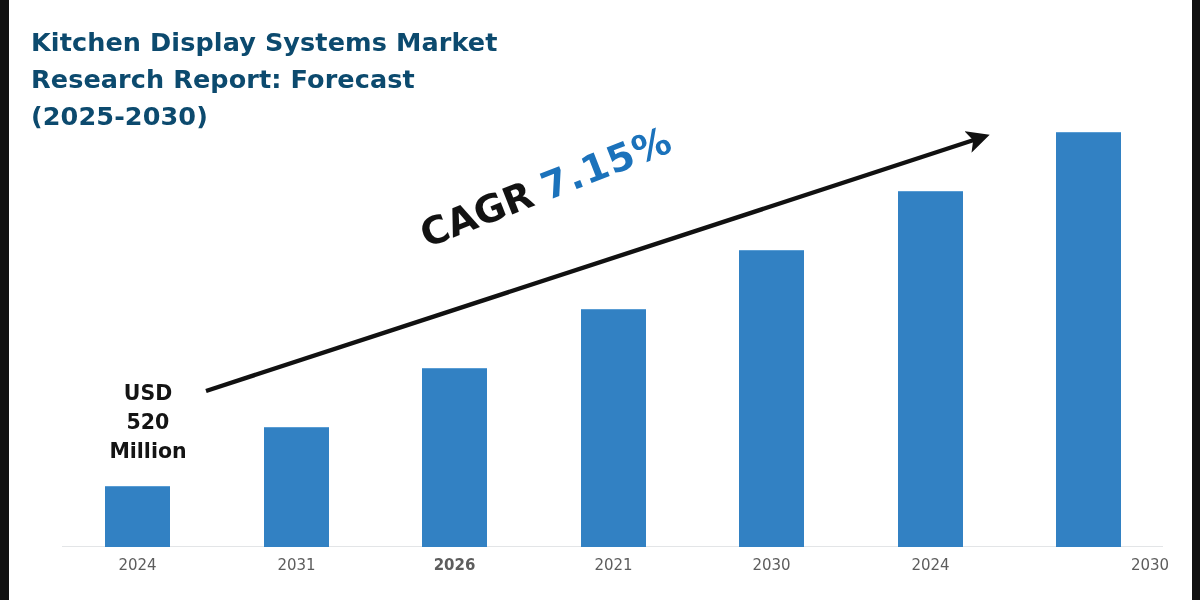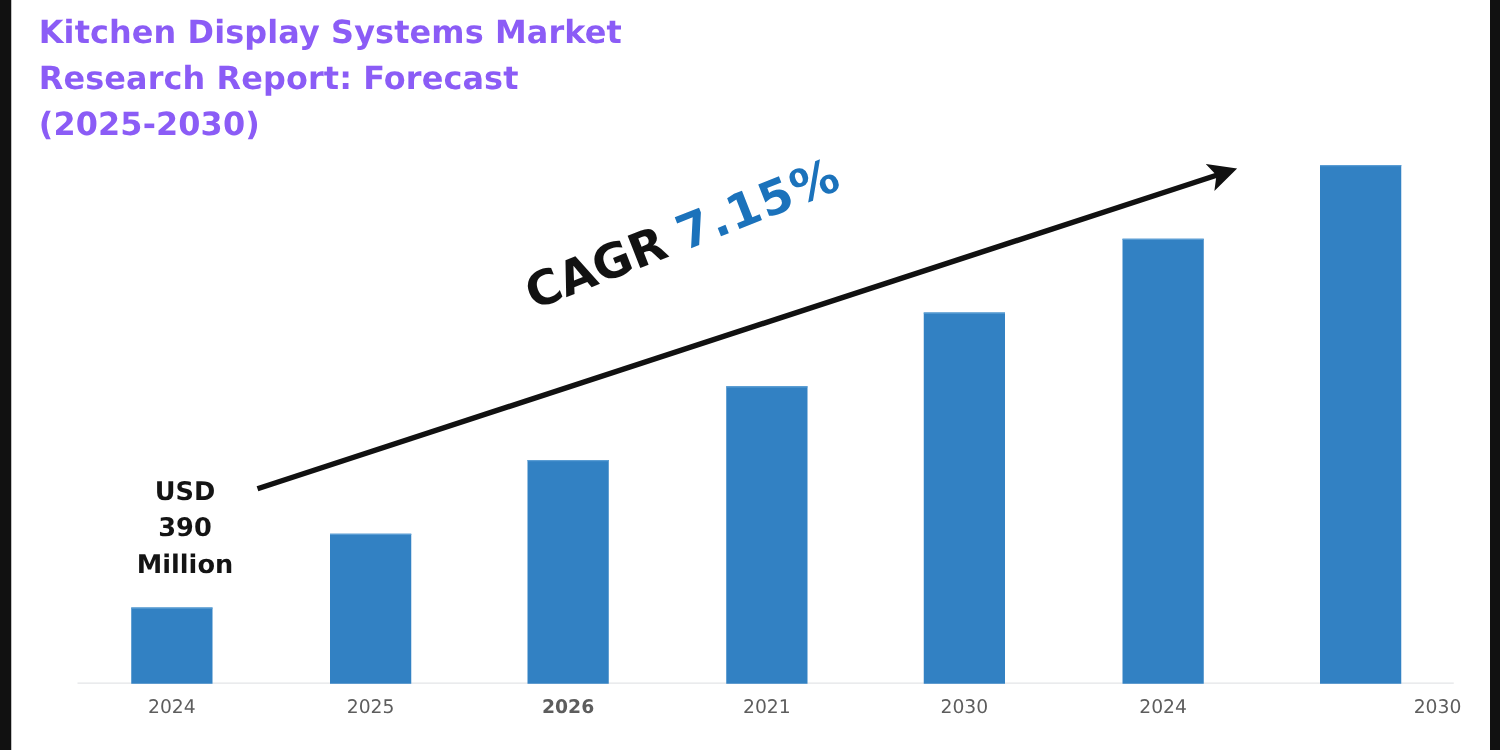--- a/index.html
+++ b/index.html
@@ -26,27 +26,27 @@
     height: 600px;
     background: #111111;
   }
   .edge-band.left  { left: 0;    width: 9px; }
   .edge-band.right { left: 1192px; width: 8px; }
 
   
   #title {
     position: absolute;
     left: 31px;
-    top: 8px;
+    top: 24px;
     width: 640px;
     font-family: "DejaVu Sans", sans-serif;
     font-weight: bold;
     font-size: 25.5px;
     line-height: 37px;
-    color: #8b5cf6;
+    color: #0c4a6e;
     letter-spacing: 0.1px;
     white-space: pre-line;
   }
 
   
   #plot {
     position: absolute;
     left: 0;
     top: 0;
     width: 1119px;
@@ -139,21 +139,21 @@
         <div class="bar" style="left: 105px; width: 65px; top: 486px; height: 60px; background: rgb(50, 129, 195);"></div>
         <div class="bar" style="left: 264px; width: 65px; top: 427px; height: 119px; background: rgb(50, 129, 195);"></div>
         <div class="bar" style="left: 422px; width: 65px; top: 368px; height: 178px; background: rgb(50, 129, 195);"></div>
         <div class="bar" style="left: 581px; width: 65px; top: 309px; height: 237px; background: rgb(50, 129, 195);"></div>
         <div class="bar" style="left: 739px; width: 65px; top: 250px; height: 296px; background: rgb(50, 129, 195);"></div>
         <div class="bar" style="left: 898px; width: 65px; top: 191px; height: 355px; background: rgb(50, 129, 195);"></div>
         <div class="bar" style="left: 1056px; width: 65px; top: 132px; height: 414px; background: rgb(50, 129, 195);"></div>
       </div>
     <div id="ticks-layer">
         <div class="tick-label" style="left: 137.5px;">2024</div>
-        <div class="tick-label" style="left: 296.5px;">2025</div>
+        <div class="tick-label" style="left: 296.5px;">2031</div>
         <div class="tick-label" style="left: 454.5px; font-weight: bold;">2026</div>
         <div class="tick-label" style="left: 613.5px;">2021</div>
         <div class="tick-label" style="left: 771.5px;">2030</div>
         <div class="tick-label" style="left: 930.5px;">2024</div>
         <div class="tick-label" style="left: 1150px;">2030</div>
       </div>
   </div>
 
   <svg id="arrow-svg" viewBox="0 0 1200 600" xmlns="http://www.w3.org/2000/svg">
     <defs>
@@ -163,16 +163,16 @@
     </defs>
     <line x1="206" y1="391" x2="983" y2="137" stroke="#111111" stroke-width="4.4" marker-end="url(#arrowhead)"></line>
   </svg>
 
   <div id="cagr-label">
     <span class="cagr-word">CAGR</span>
     <span class="cagr-value">7.15%</span>
   </div>
 
   <div id="usd-callout">USD
-390
+520
 Million</div>
 
 </div>
 
 </body></html>

